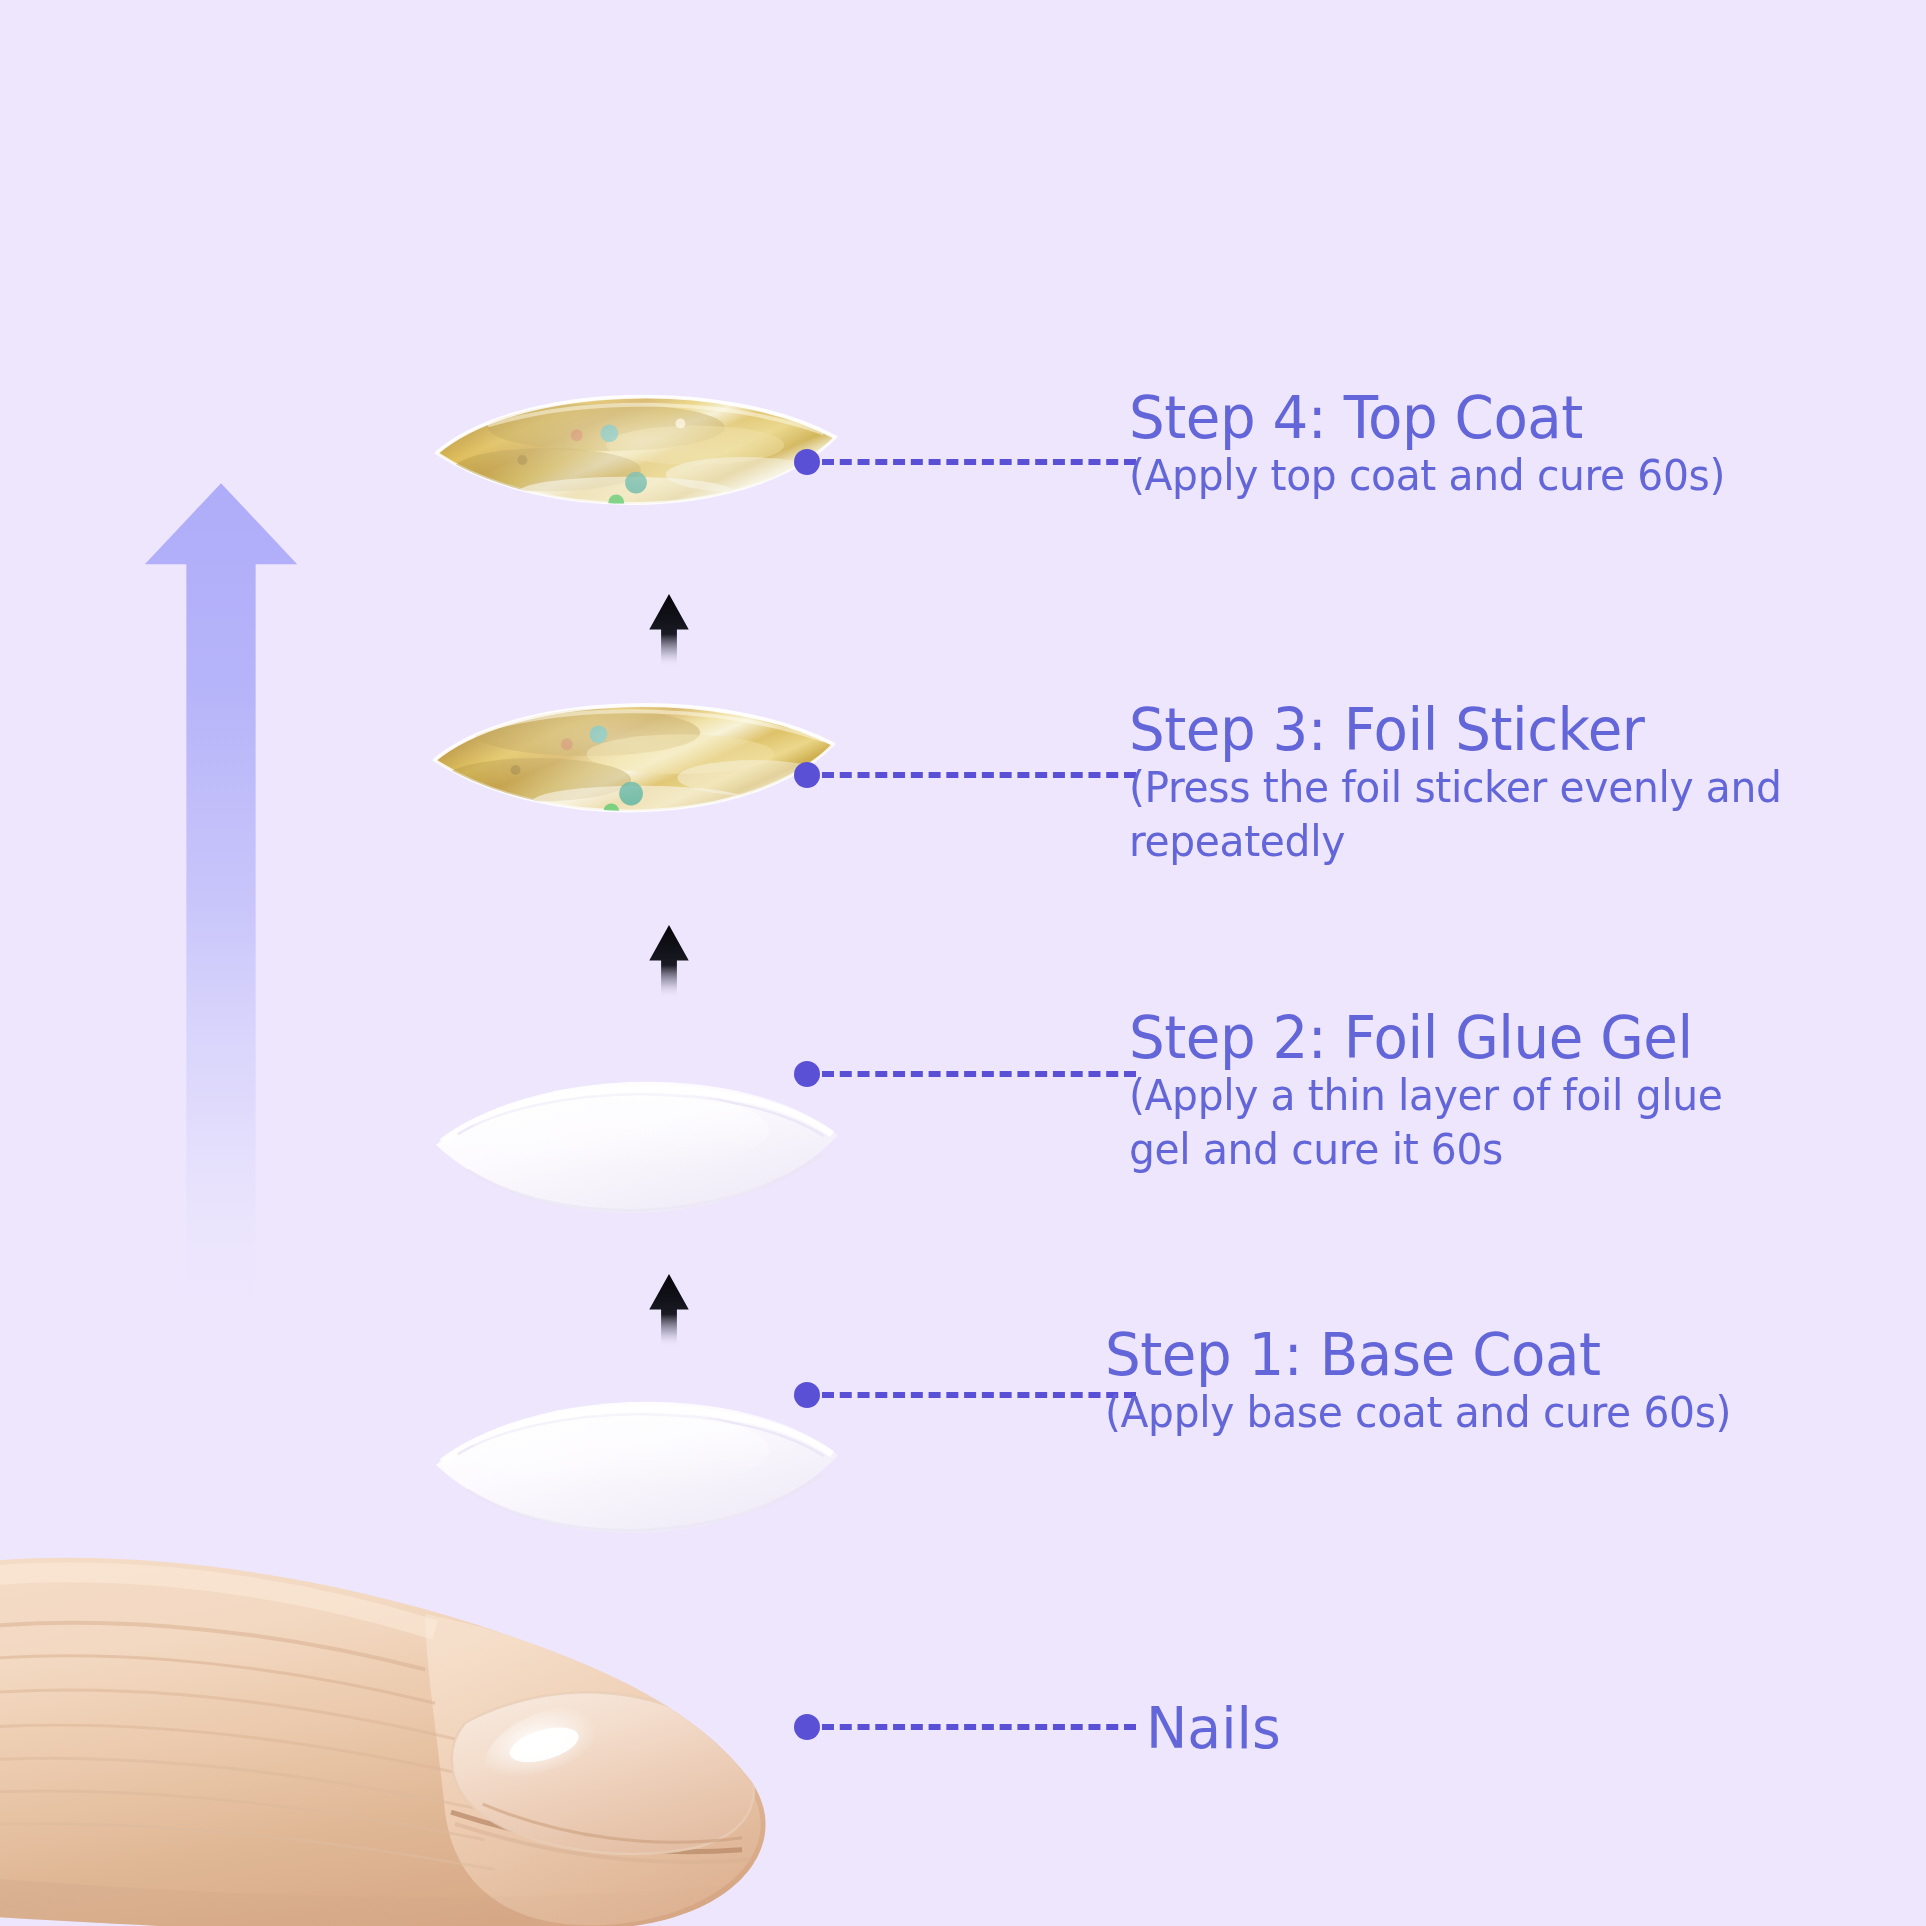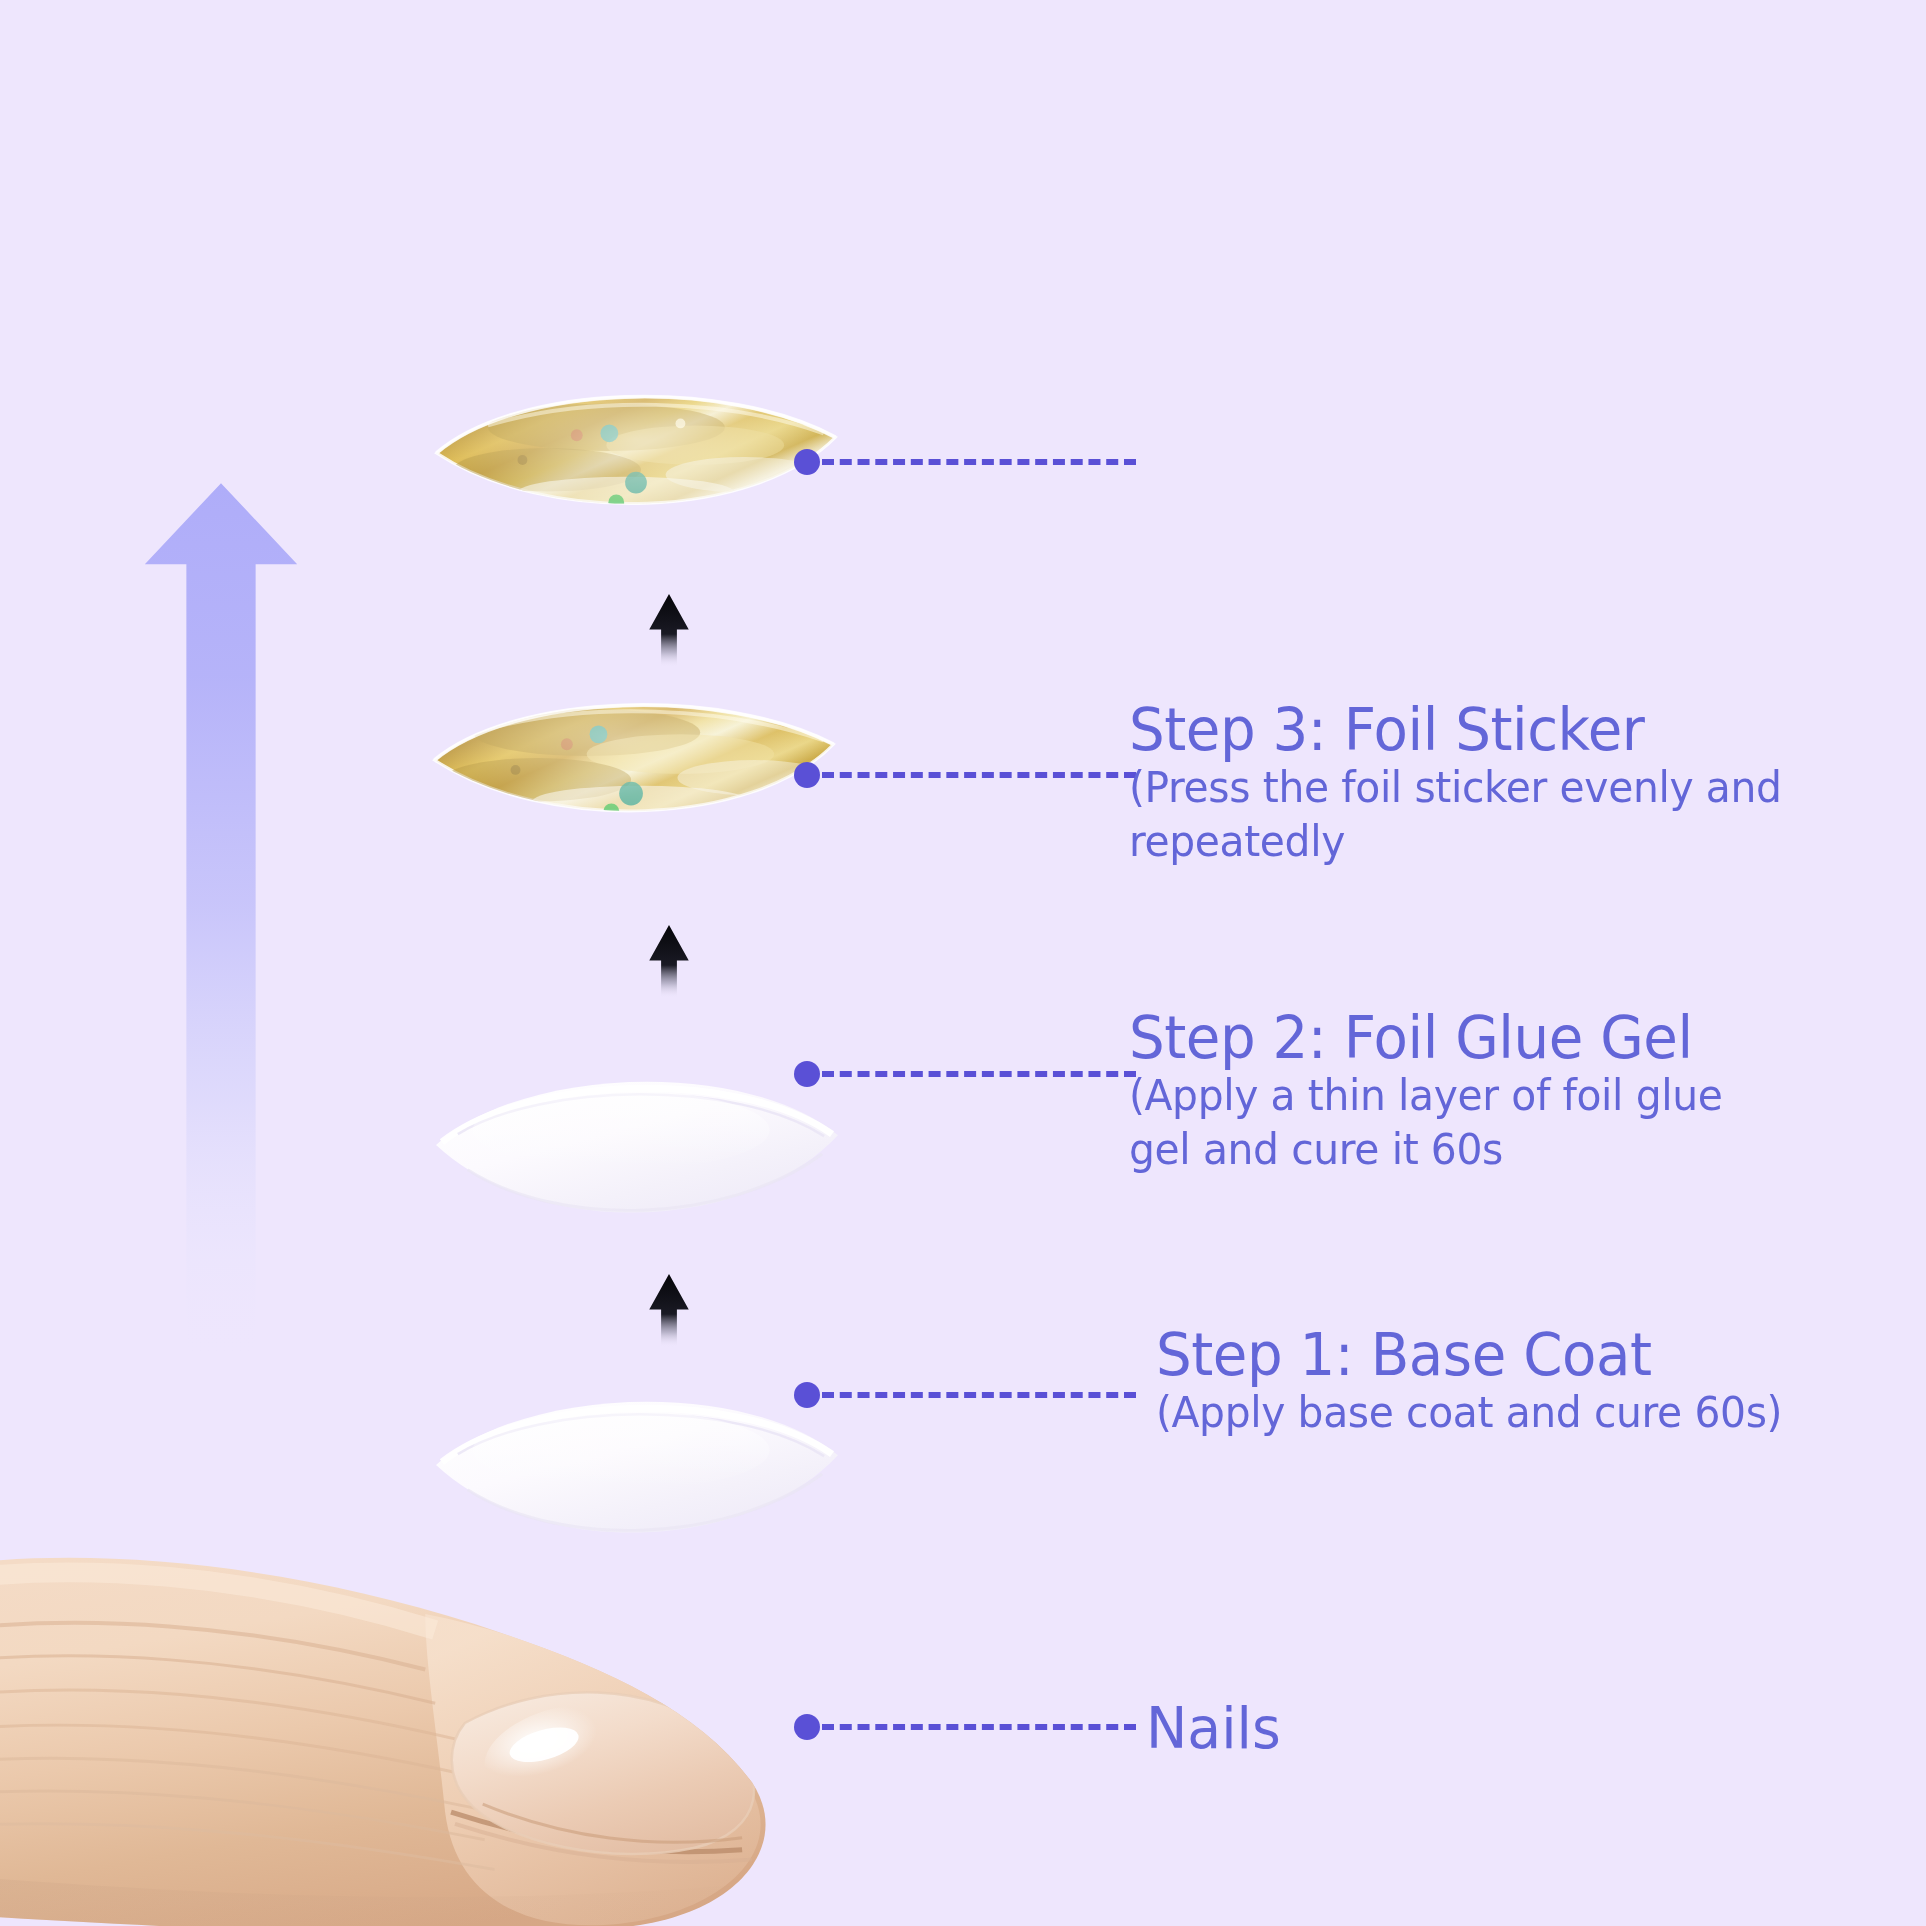--- a/index.html
+++ b/index.html
@@ -214,20 +214,24 @@
       </g>
       <path d="M 8 78 C 90 8, 300 2, 412 62" stroke="#FFFFFF" stroke-width="4" fill="none" opacity="0.75"></path>
     </svg>
   </div>
 
   <div class="connector" style="left:794px; top:451px; width:342px;">
     <span class="conn-dot"></span>
     <span class="conn-line"></span>
   </div>
 
+  <div class="step-block" style="left:1129px; top:388px;">
+    <div class="step-title">Step 4: Top Coat</div>
+    <div class="step-desc">(Apply top coat and cure 60s)</div>
+  </div>
 
   <div class="mini-arrow" style="left:647px; top:592px;">
     <svg width="44" height="75" viewBox="0 0 44 76">
       <defs>
         <linearGradient id="mini1" x1="0" y1="0" x2="0" y2="1">
           <stop offset="0%" stop-color="#050509" stop-opacity="1"></stop>
           <stop offset="55%" stop-color="#1A1A24" stop-opacity="1"></stop>
           <stop offset="80%" stop-color="#8C8AA0" stop-opacity="0.55"></stop>
           <stop offset="100%" stop-color="#EEE6FD" stop-opacity="0"></stop>
         </linearGradient>
@@ -369,21 +373,21 @@
       <path d="M 40 120 C 130 178, 300 176, 398 104" stroke="#EAE5F4" stroke-width="3" fill="none" opacity="0.7"></path>
       <ellipse cx="195" cy="80" rx="150" ry="40" fill="url(#white1b)" opacity="0.6"></ellipse>
     </svg>
   </div>
 
   <div class="connector" style="left:794px; top:1384px; width:342px;">
     <span class="conn-dot"></span>
     <span class="conn-line"></span>
   </div>
 
-  <div class="step-block" style="left:1156px; top:1325px; width:693px;">
+  <div class="step-block" style="left:1105px; top:1325px; width:693px;">
     <div class="step-title">Step 1: Base Coat</div>
     <div class="step-desc">(Apply base coat and cure 60s)</div>
   </div>
 
   <div id="finger">
     <svg width="891" height="416" viewBox="0 0 900 420">
       <defs>
         <linearGradient id="skinMain" x1="0.2" y1="0" x2="0.6" y2="1">
           <stop offset="0%" stop-color="#F4DBC6"></stop>
           <stop offset="22%" stop-color="#F3D9C2"></stop>

